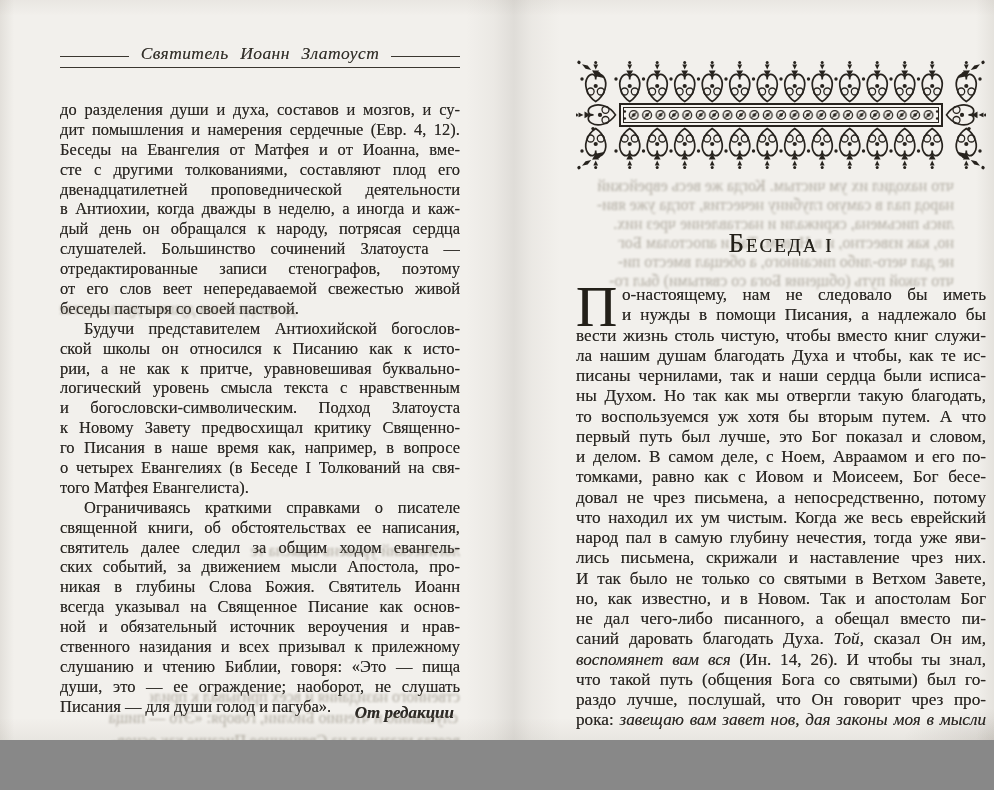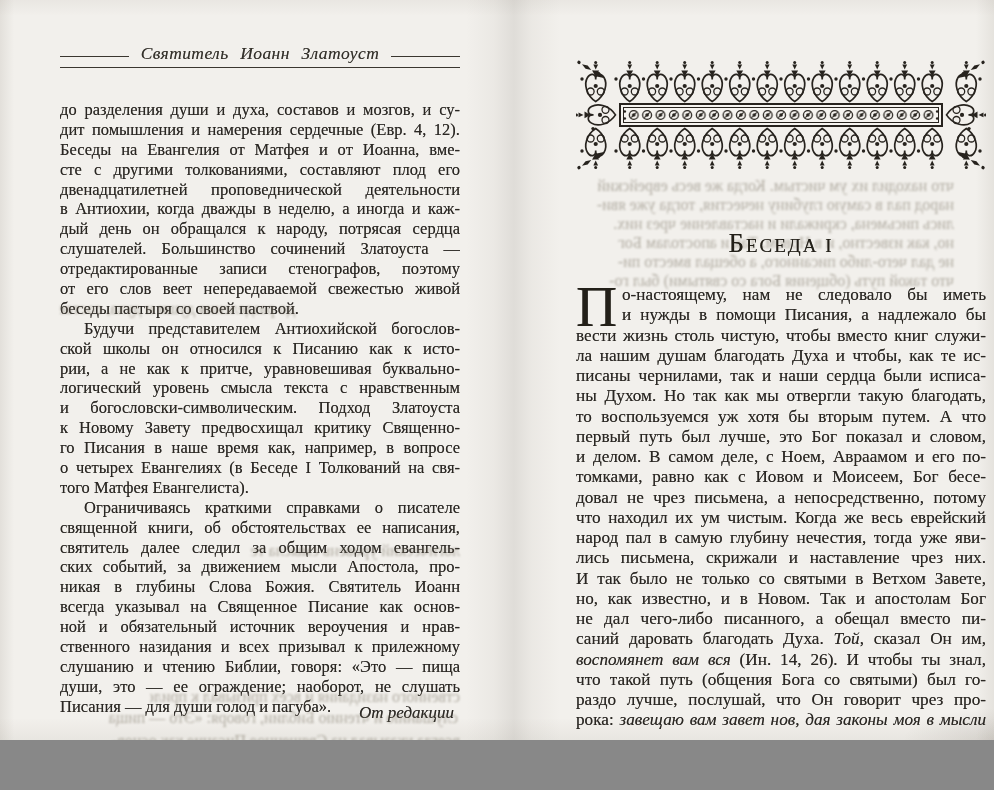--- a/index.html
+++ b/index.html
@@ -40,21 +40,21 @@
     height:var(--lh);line-height:var(--lh);overflow:hidden;
     text-align:justify;text-align-last:justify;
     text-shadow:0 0 .5px rgba(42,39,35,.6);
   }
   .line.nj{text-align:right;text-align-last:left;}
   .para.ind .line:first-child{text-indent:24px;}
   .it{font-style:italic;}
 
   .signature{
     position:absolute;top:703px;left:0;width:394px;
-    text-align:right;font-style:italic;font-weight:400;font-size:17px;
+    text-align:right;font-style:italic;font-weight:700;font-size:17px;
     color:#2a2723;text-shadow:0 0 .5px rgba(42,39,35,.6);
   }
 
   
   .ornament{position:absolute;top:60px;left:0;}
   .chapter-heading{
     position:absolute;top:228px;left:0;width:410px;height:32px;
     text-align:center;text-transform:uppercase;
     font-size:19px;letter-spacing:2px;color:#232019;
     text-shadow:0 0 .5px rgba(35,32,25,.6);

